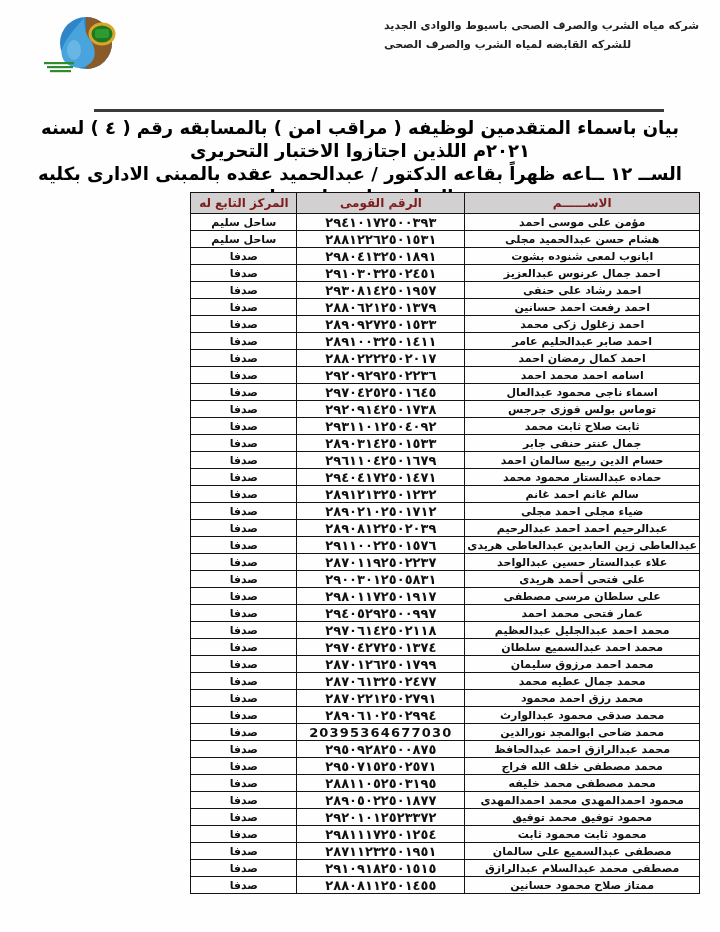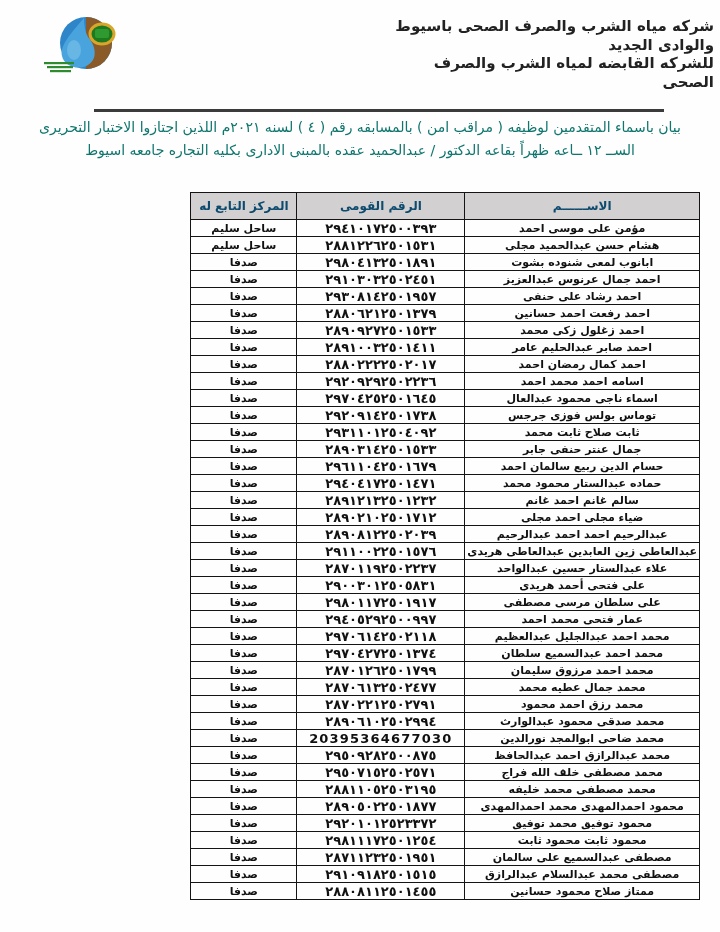--- a/index.html
+++ b/index.html
@@ -12,50 +12,50 @@
     overflow:hidden;
   }
   .page { position:absolute; inset:0; background:#fefefe; }
 
   
   .logo { position:absolute; left:40px; top:12px; width:84px; height:72px; }
 
   
   .org-header {
     position:absolute; top:17px; right:6px; width:330px;
-    text-align:right; font-weight:bold; font-size:15px; line-height:18.5px;
+    text-align:left; font-weight:bold; font-size:11px; line-height:18.5px;
     color:#222;
   }
 
   
   .rule { position:absolute; top:109px; left:94px; width:570px; height:2.5px; background:#3b3b3b; }
 
   
   .title-block {
     position:absolute; top:116px; left:30px; width:660px;
-    text-align:center; font-weight:normal; font-size:14px; line-height:23px;
-    color:#0f766e;
+    text-align:center; font-weight:bold; font-size:18px; line-height:23px;
+    color:#000000;
   }
 
   
   table.candidates {
     position:absolute; top:192px; right:20px;
     border-collapse:collapse; table-layout:fixed;
     font-weight:bold;
   }
   .candidates col.c-name   { width:222px; }
   .candidates col.c-id     { width:168px; }
   .candidates col.c-center { width:106px; }
   .candidates th, .candidates td {
     border:1.6px solid #141414;
     text-align:center; vertical-align:middle;
     overflow:hidden; white-space:nowrap;
   }
   .candidates th {
-    background:#d2d0d0; height:27px; font-size:12px; color:#0c4a6e;
+    background:#d2d0d0; height:21px; font-size:12px; color:#7f1d1d;
   }
   .candidates td { height:17px; font-size:11px; color:#111; padding:0 2px; }
   .candidates td.num { letter-spacing:1.2px; font-size:13px; }
 </style>
 </head>
 <body>
 <div class="page">
 
   <div class="logo">
     <svg width="84" height="72" viewBox="0 0 84 72">

